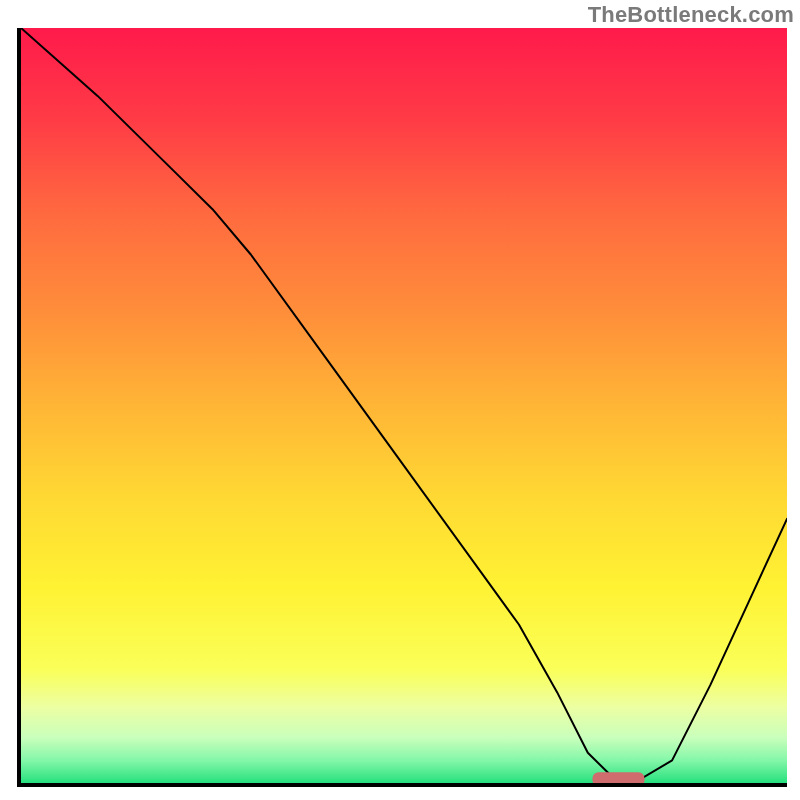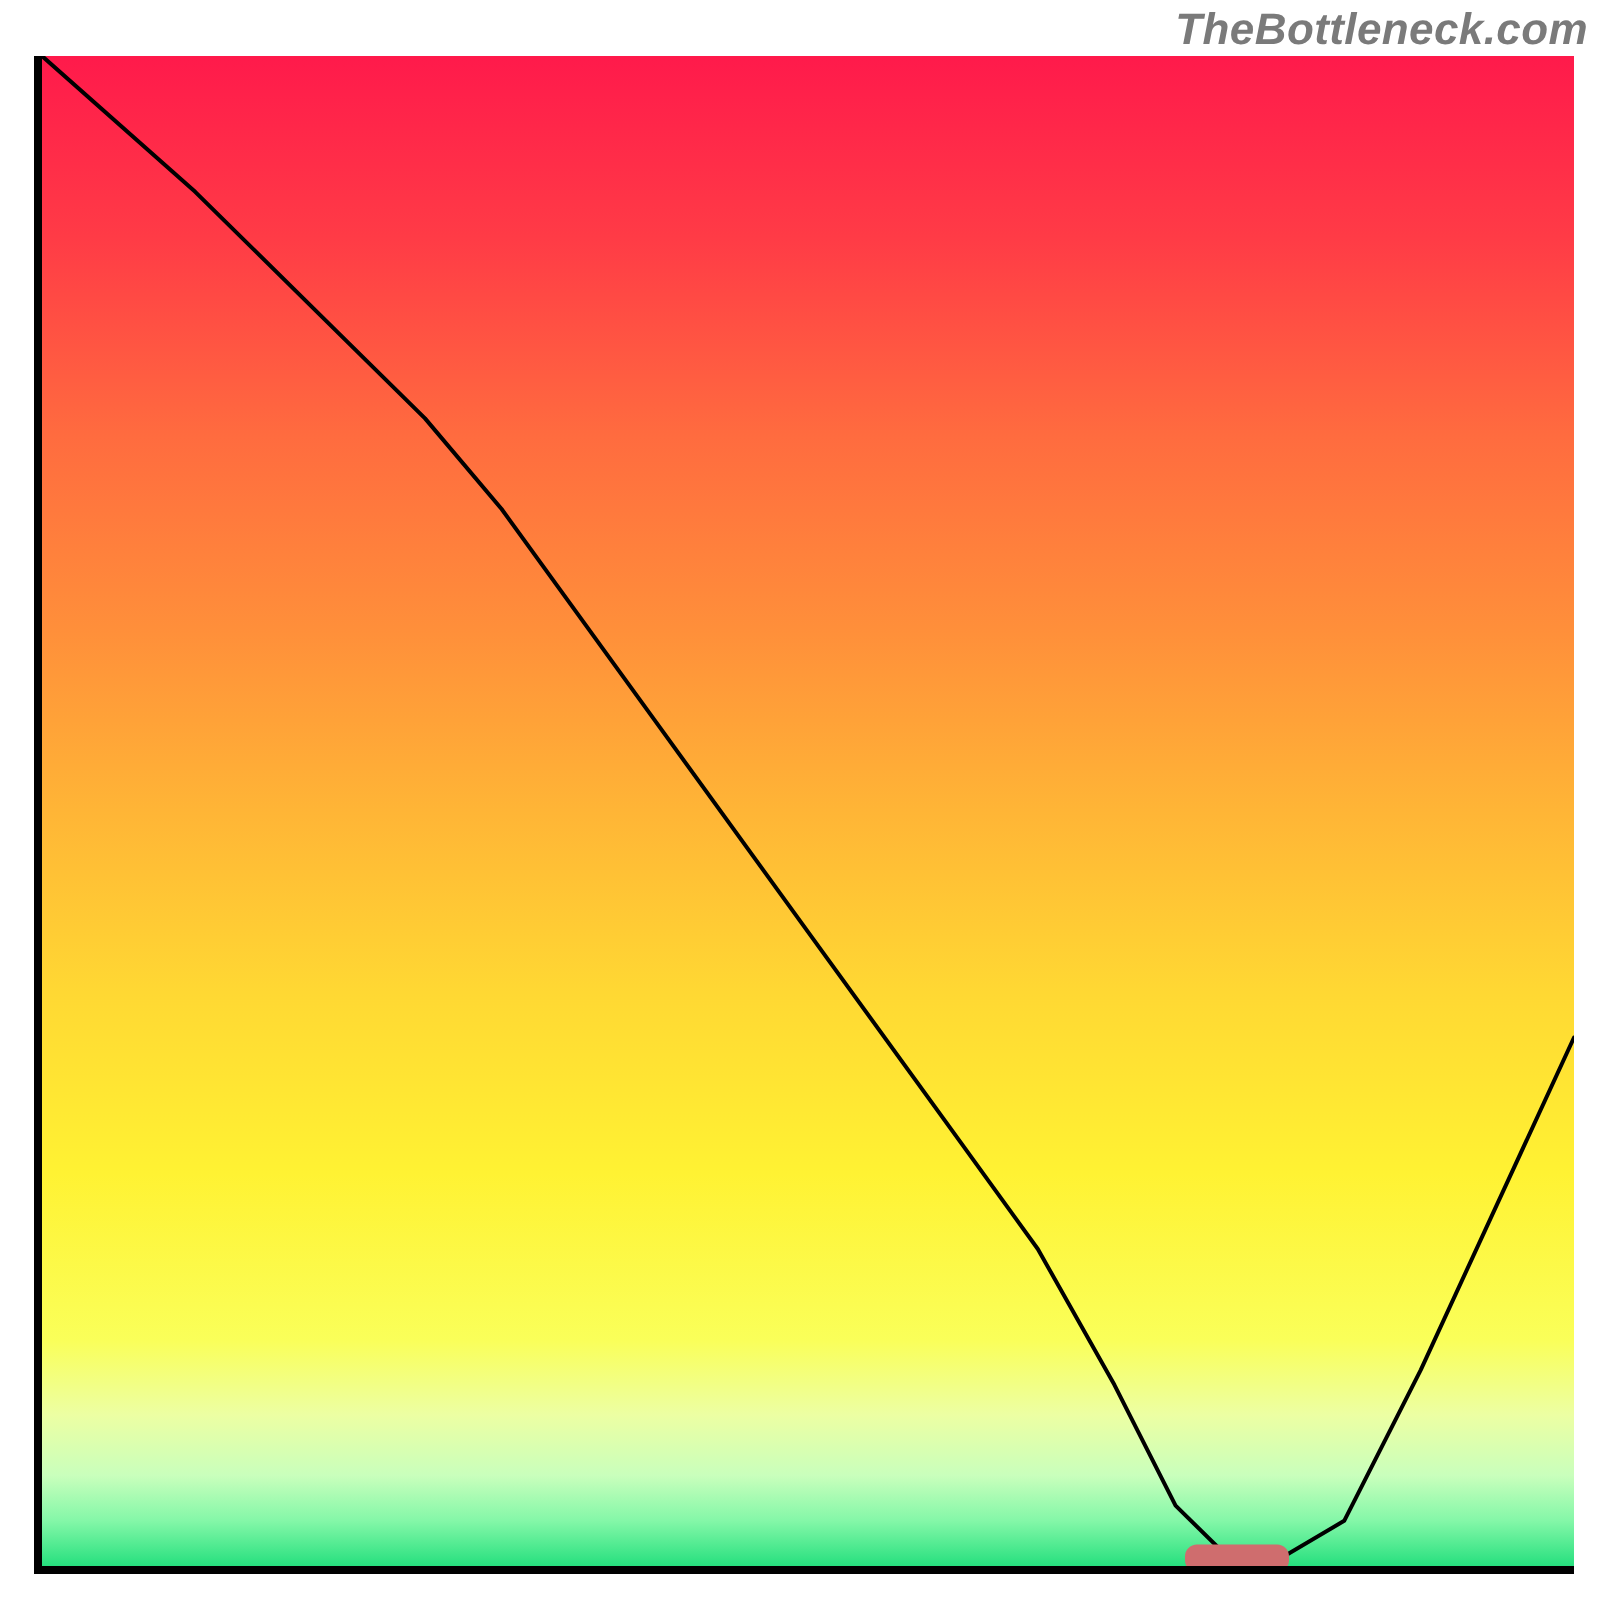--- a/index.html
+++ b/index.html
@@ -7,21 +7,20 @@
     padding: 0;
     width: 800px;
     height: 800px;
     background: #ffffff;
     overflow: hidden;
   }
   .container {
     position: relative;
     width: 800px;
     height: 800px;
-    font-style: italic;
   }
   .watermark {
     position: absolute;
     top: 2px;
     right: 6px;
     font-family: Arial, Helvetica, sans-serif;
     font-size: 22px;
     font-weight: 600;
     color: #7a7a7a;
     letter-spacing: 0.2px;

